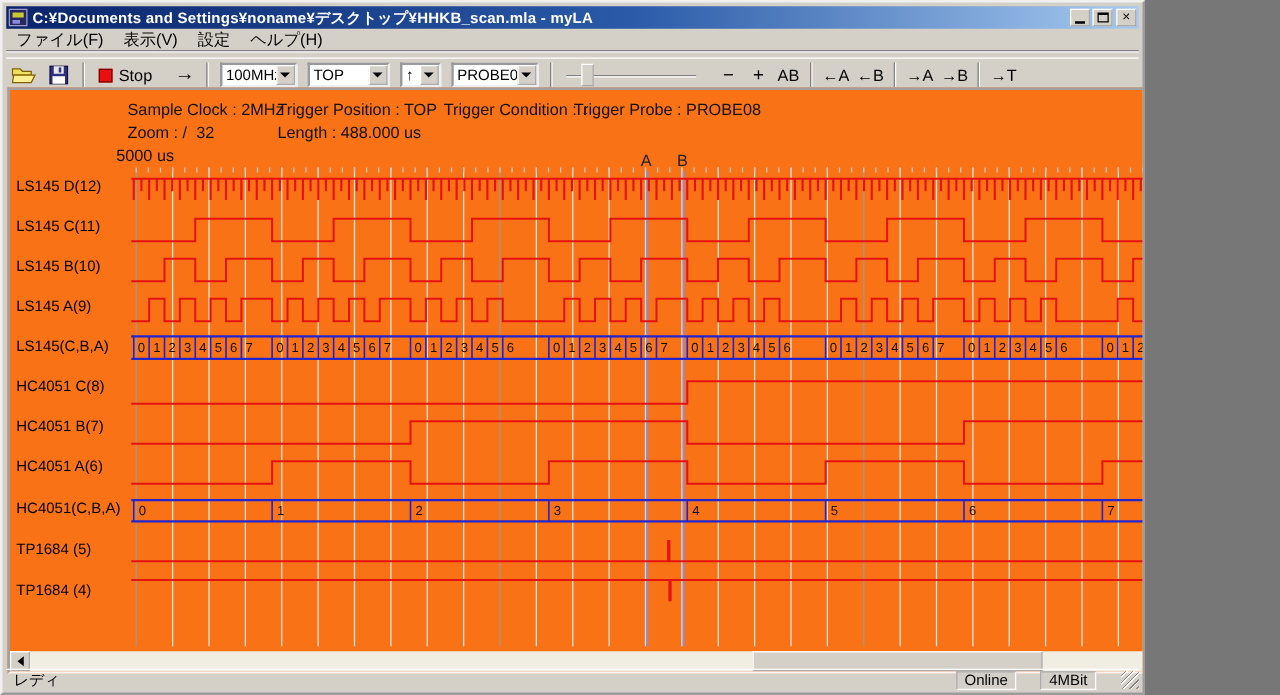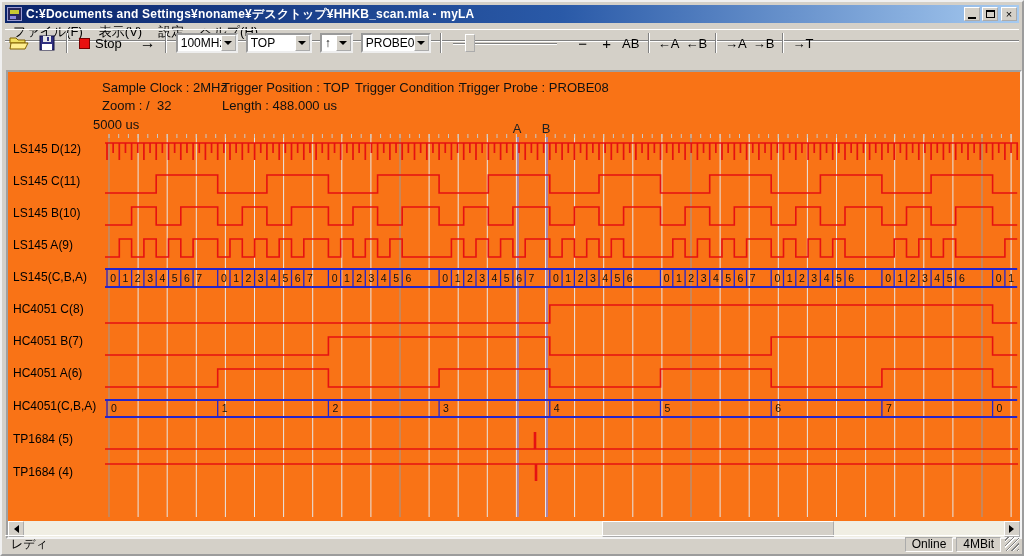--- a/index.html
+++ b/index.html
@@ -1,37 +1,37 @@
 <!DOCTYPE html>
 <html><head>
 <meta charset="utf-8">
 <style>
   html,body{margin:0;padding:0;background:#777;}
   *{box-sizing:border-box;}
-  .window{position:relative;width:1024px;height:556px;background:#d4d0c8;
+  .window{position:relative;width:916px;height:556px;background:#d4d0c8;
     border:2px outset #f0f0f0;font-family:"Liberation Sans",sans-serif;overflow:hidden;}
   
   .titlebar{position:absolute;left:3px;top:3px;right:3px;height:18px;
     background:linear-gradient(90deg,#0a246a 0%,#2a5aa8 55%,#a6caf0 100%);
     display:flex;align-items:center;padding:0 2px;color:#fff;font-size:12px;}
   .titlebar .title{flex:1;white-space:nowrap;overflow:hidden;font-weight:600;letter-spacing:.2px;}
   .app-icon{width:15px;height:14px;margin-right:4px;background:#28285e;border:1px solid #9a9ad0;
     display:inline-block;position:relative;}
   .app-icon:before{content:"";position:absolute;left:2px;top:2px;width:9px;height:4px;background:#c8c832;}
   .app-icon:after{content:"";position:absolute;left:2px;top:8px;width:6px;height:3px;background:#8888e0;}
   .tb-btn{width:16px;height:14px;background:#d4d0c8;border:1px outset #fff;margin-left:2px;
     display:flex;align-items:center;justify-content:center;font-size:11px;line-height:10px;color:#000;cursor:default;}
   .glyph-min{width:8px;height:2px;background:#000;margin-top:8px;}
   .glyph-max{width:9px;height:8px;border:1px solid #000;border-top:2px solid #000;}
   
   .menubar{position:absolute;left:3px;top:21px;right:3px;height:18px;display:flex;align-items:center;
     font-size:13px;color:#000;border-bottom:1px solid #808080;box-shadow:0 1px 0 #fff;}
   .menu-item{padding:1px 8px;}
   
-  .toolbar{position:absolute;left:3px;top:27px;right:3px;height:27px;display:flex;align-items:center;
+  .toolbar{position:absolute;left:3px;top:44px;right:3px;height:27px;display:flex;align-items:center;
     border-top:1px solid #fff;font-size:13px;}
   .tsep{width:2px;height:20px;border-left:1px solid #808080;border-right:1px solid #fff;margin:0 5px;}
   .tool-ico{width:24px;height:21px;display:flex;align-items:center;justify-content:center;margin:0 2px;}
   .flatbtn{min-width:24px;height:21px;display:flex;align-items:center;justify-content:center;
     padding:0 3px;color:#000;}
   .stopbtn{display:flex;align-items:center;height:21px;padding:0 6px;}
   .stopbtn .sq{width:11px;height:11px;background:#e81010;border:1px solid #700;margin-right:5px;}
   .combo{height:20px;background:#fff;border:2px inset #eee;display:flex;align-items:center;margin:0 4px;position:relative;}
   .combo .val{flex:1;padding:0 3px;font-size:12px;white-space:nowrap;overflow:hidden;}
   .combo .drop{width:15px;height:16px;background:#d4d0c8;border:1px outset #fff;display:flex;align-items:center;justify-content:center;}
@@ -48,21 +48,21 @@
   
   .hscroll{position:absolute;left:0;right:0;bottom:0;height:16px;background:#f0eee3;}
   .sb-btn{position:absolute;top:0;width:16px;height:16px;background:#d4d0c8;border:1px outset #fff;
     display:flex;align-items:center;justify-content:center;}
   .sb-left{left:0;} .sb-right{right:0;}
   .tri-l{width:0;height:0;border:4px solid transparent;border-right:5px solid #000;margin-left:-3px;}
   .tri-r{width:0;height:0;border:4px solid transparent;border-left:5px solid #000;margin-right:-3px;}
   .sb-thumb{position:absolute;top:0;height:16px;background:#d4d0c8;border:1px outset #fff;}
   
   .statusbar{position:absolute;left:3px;right:3px;bottom:2px;height:17px;display:flex;align-items:center;
-    font-size:12px;color:#000;border-top:1px solid #fff;}
+    font-size:12px;color:#000;border-top:1px solid #fff;gap:16px;}
   .status-ready{flex:1;padding:1px 6px;}
   .panel{border:1px inset #fff;padding:0 6px;height:15px;display:flex;align-items:center;margin-left:3px;background:#d4d0c8;}
   .grip{width:14px;height:14px;margin-left:4px;
     background:repeating-linear-gradient(135deg,transparent 0 2px,#808080 2px 3px,#fff 3px 4px);}
 </style>
 </head>
 <body>
 
 <div class="window">
 

